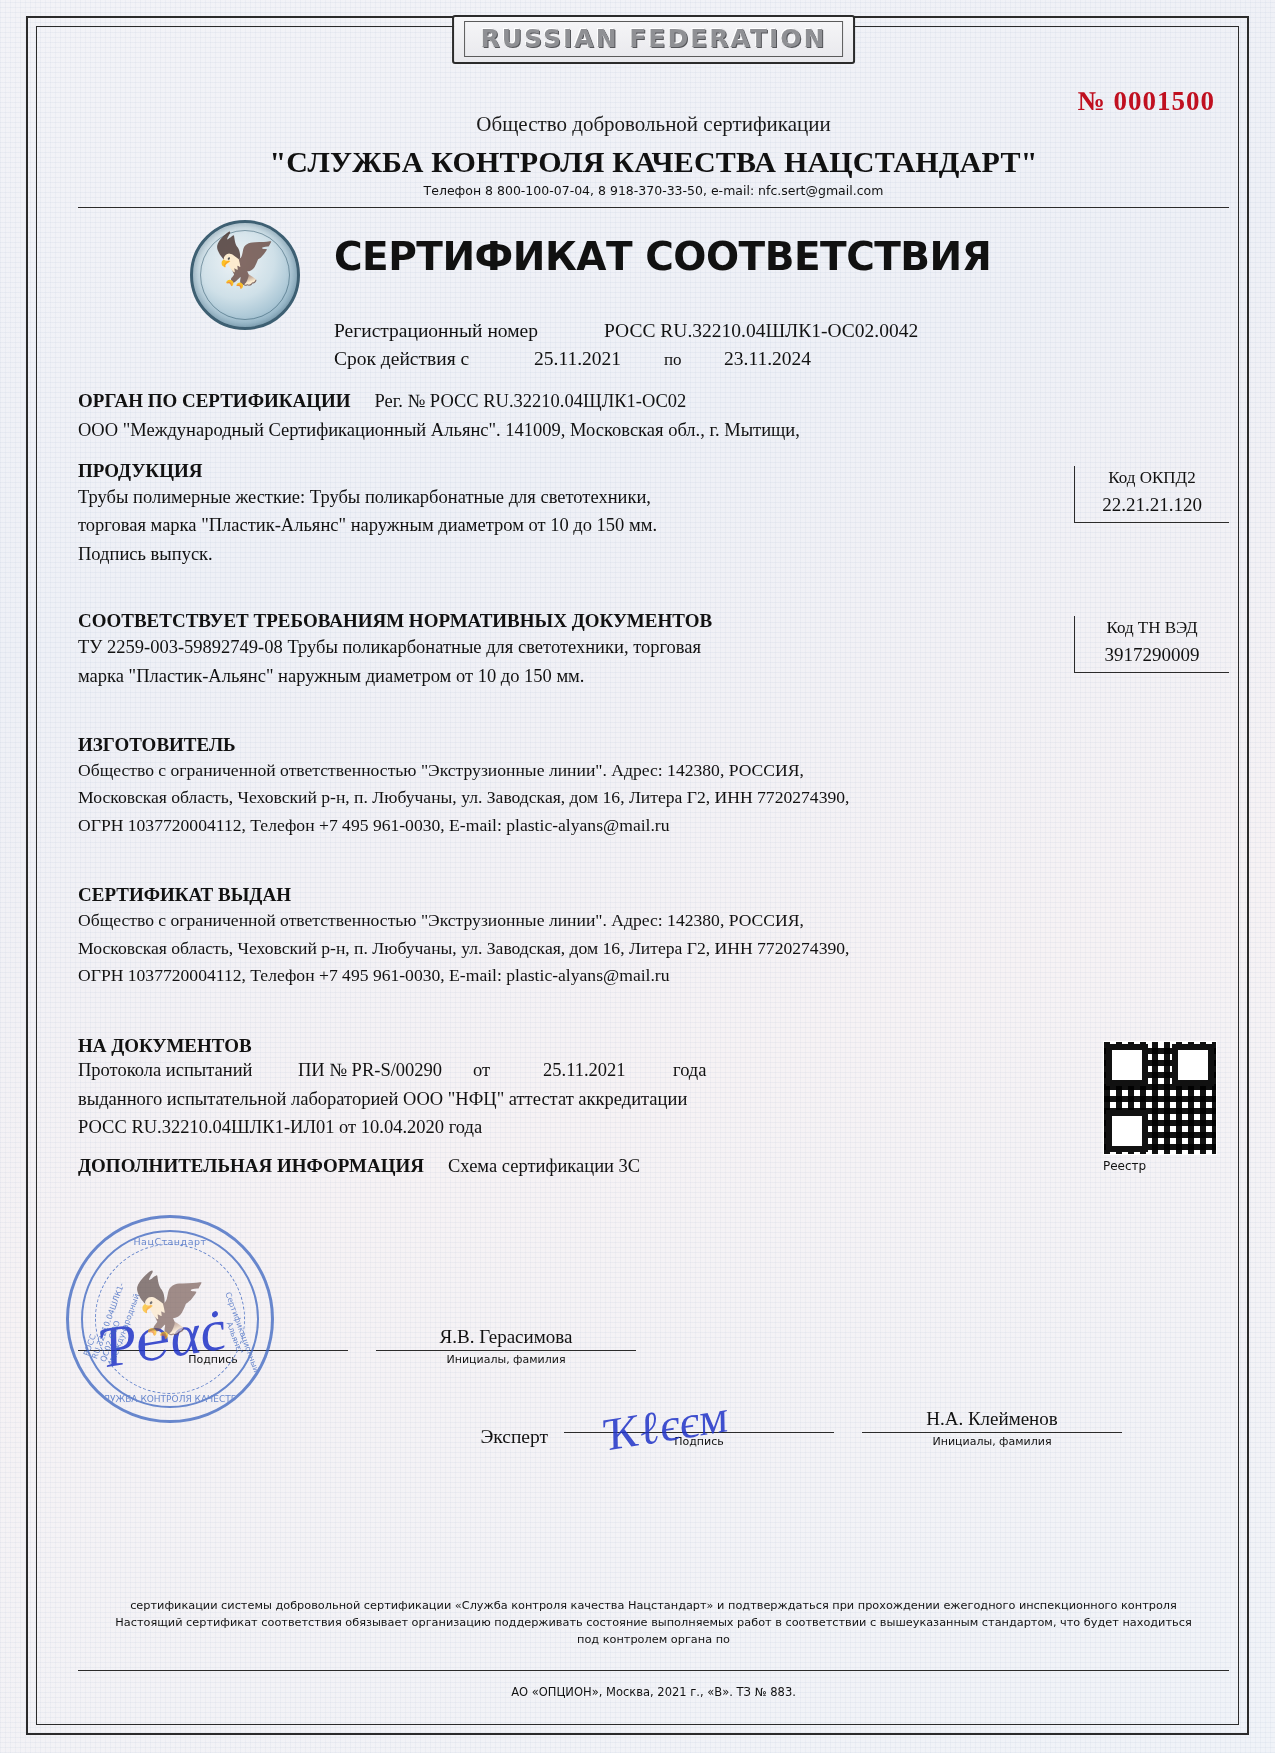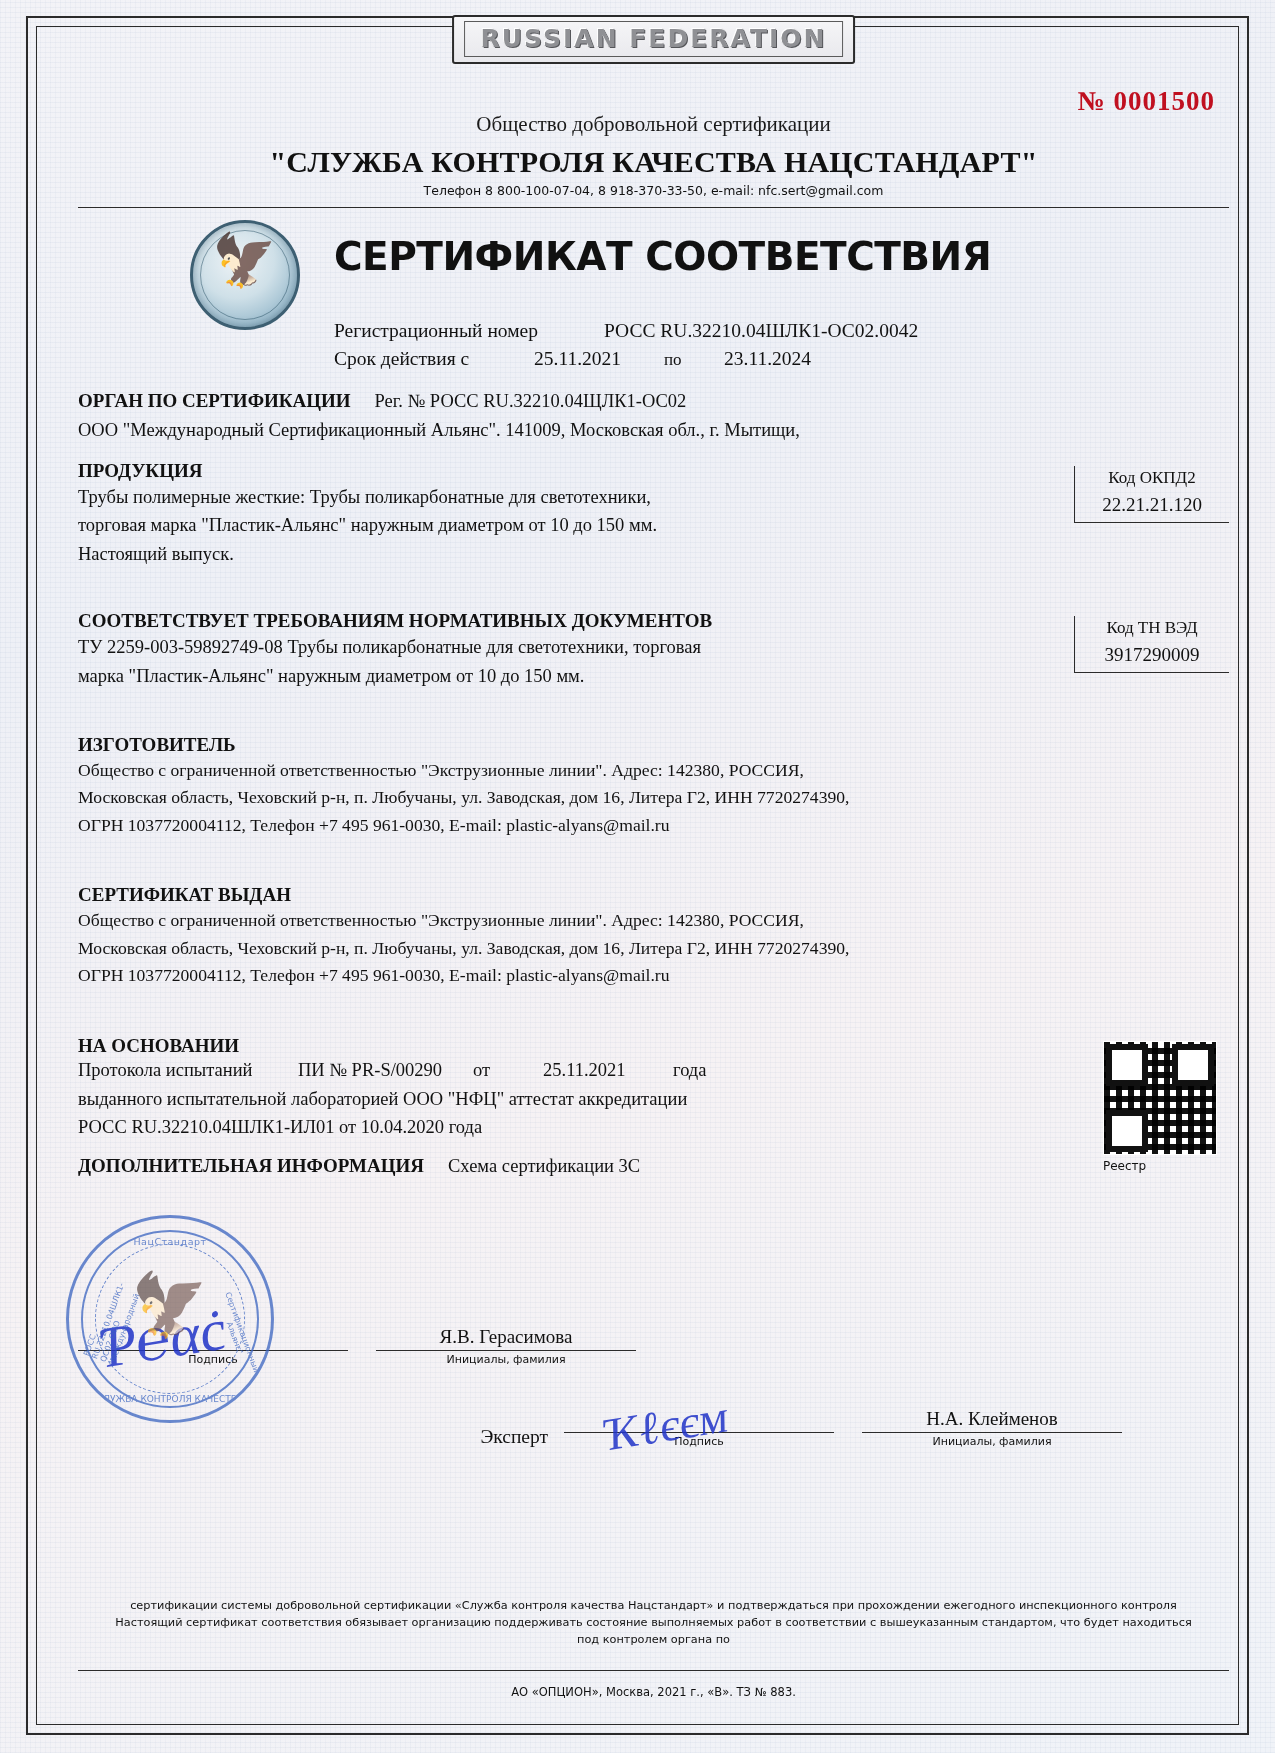--- a/index.html
+++ b/index.html
@@ -467,21 +467,21 @@
         <div class="sec-body">Рег. № РОСС RU.32210.04ЩЛК1-ОС02</div>
       </div>
       <div class="sec-body">ООО "Международный Сертификационный Альянс". 141009, Московская обл., г. Мытищи,</div>
     </div>
 
     <div class="sec">
       <div class="sec-title">ПРОДУКЦИЯ</div>
       <div class="with-code">
         <div class="sec-body">Трубы полимерные жесткие: Трубы поликарбонатные для светотехники,</div>
         <div class="sec-body">торговая марка "Пластик-Альянс"  наружным диаметром от 10 до 150 мм.</div>
-        <div class="sec-body">Настоящий выпуск.</div>
+        <div class="sec-body">Подпись выпуск.</div>
       </div>
       <div class="code-box">
         <div class="cb-l">Код ОКПД2</div>
         <div class="cb-v">22.21.21.120</div>
       </div>
     </div>
 
     <div class="sec" style="margin-top:42px;">
       <div class="sec-title with-code">СООТВЕТСТВУЕТ ТРЕБОВАНИЯМ НОРМАТИВНЫХ ДОКУМЕНТОВ</div>
       <div class="with-code">
@@ -502,21 +502,21 @@
     </div>
 
     <div class="sec" style="margin-top:46px;">
       <div class="sec-title">СЕРТИФИКАТ ВЫДАН</div>
       <div class="sec-body small">Общество с ограниченной ответственностью "Экструзионные линии". Адрес: 142380, РОССИЯ,</div>
       <div class="sec-body small">Московская область, Чеховский р-н, п. Любучаны, ул. Заводская, дом 16, Литера Г2, ИНН 7720274390,</div>
       <div class="sec-body small">ОГРН 1037720004112, Телефон +7 495 961-0030, E-mail: plastic-alyans@mail.ru</div>
     </div>
 
     <div class="sec" style="margin-top:46px;">
-      <div class="sec-title">НА ОСНОВАНИИ</div>
+      <div class="sec-title">НА ДОКУМЕНТОВ</div>
       <div class="basis-line">
         <div class="c1">Протокола испытаний</div>
         <div class="c2">ПИ № PR-S/00290</div>
         <div class="c3">от</div>
         <div class="c4">25.11.2021</div>
         <div>года</div>
       </div>
       <div class="sec-body">выданного испытательной лабораторией ООО "НФЦ" аттестат аккредитации</div>
       <div class="sec-body">РОСС RU.32210.04ШЛК1-ИЛ01 от 10.04.2020 года</div>
 

